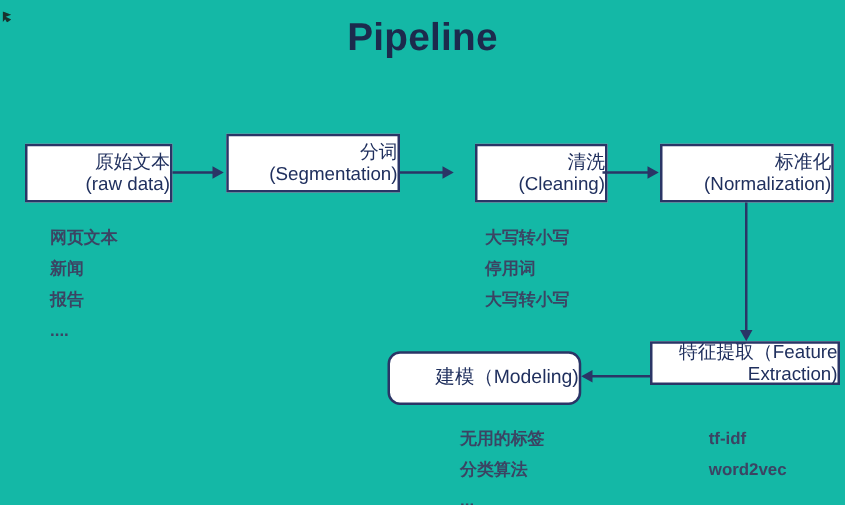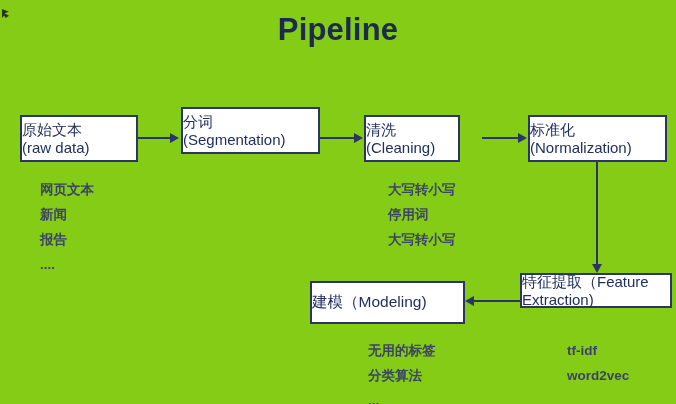--- a/index.html
+++ b/index.html
@@ -4,21 +4,21 @@
 <style>
   html, body {
     margin: 0;
     padding: 0;
     background: #ffffff;
   }
   #canvas {
     position: relative;
     width: 676px;
     height: 404px;
-    background: #84cc16;
+    background: #14b8a6;
     overflow: hidden;
     font-family: "Liberation Sans", "DejaVu Sans", sans-serif;
   }
 
   
   #page-title {
     position: absolute;
     left: 0;
     top: 12px;
     width: 676px;
@@ -43,33 +43,33 @@
 
   
   .flow-box {
     position: absolute;
     box-sizing: border-box;
     border: 2px solid #2a3566;
     background: #ffffff;
     color: #20305e;
     display: flex;
     flex-direction: column;
-    align-items: flex-start;
+    align-items: flex-end;
     justify-content: center;
     text-align: center;
     line-height: 1.18;
     font-size: 15px;
   }
   .flow-box .ln1 { display: block; white-space: nowrap; }
   .flow-box .ln2 { display: block; white-space: nowrap; }
-  .flow-box.single { font-size: 15.5px; }
+  .flow-box.single { font-size: 15.5px; border-radius: 10px; }
 
   #box-raw        { left: 20px;  top: 115px; width: 118px; height: 47px; }
   #box-seg        { left: 181px; top: 107px; width: 139px; height: 47px; }
-  #box-clean      { left: 364px; top: 115px; width: 96px; height: 47px; }
+  #box-clean      { left: 380px; top: 115px; width: 106px; height: 47px; }
   #box-norm       { left: 528px; top: 115px; width: 139px; height: 47px; }
   #box-feature    { left: 520px; top: 273px; width: 152px; height: 35px; }
   #box-model      { left: 310px; top: 281px; width: 155px; height: 43px; }
 
   
   .conn-line {
     position: absolute;
     background: #2a3566;
   }
   .h-line { height: 2px; }

